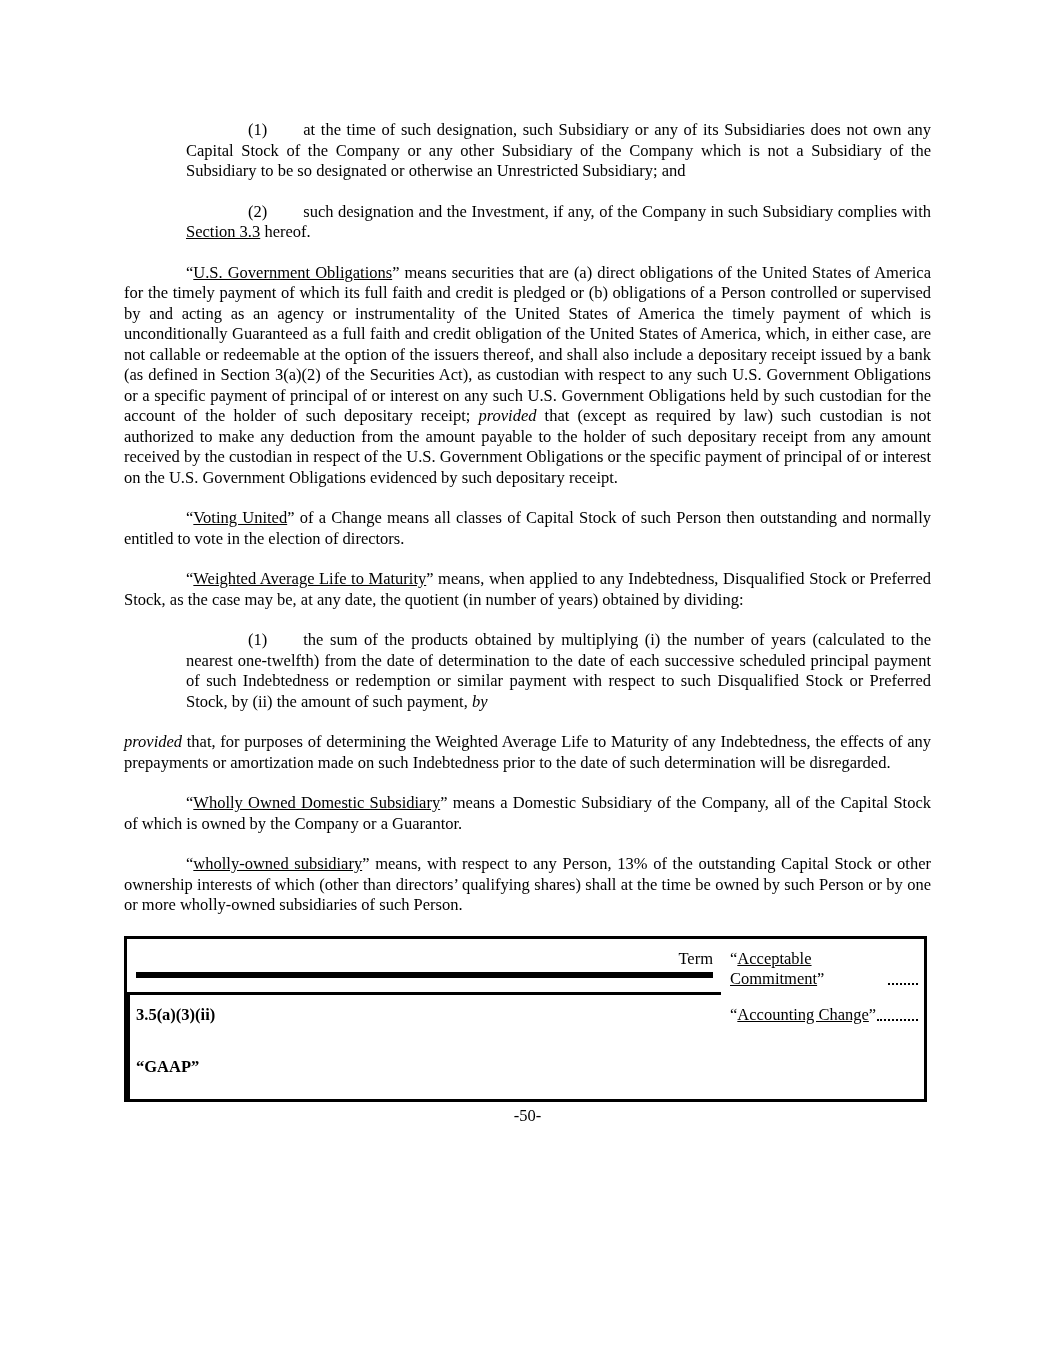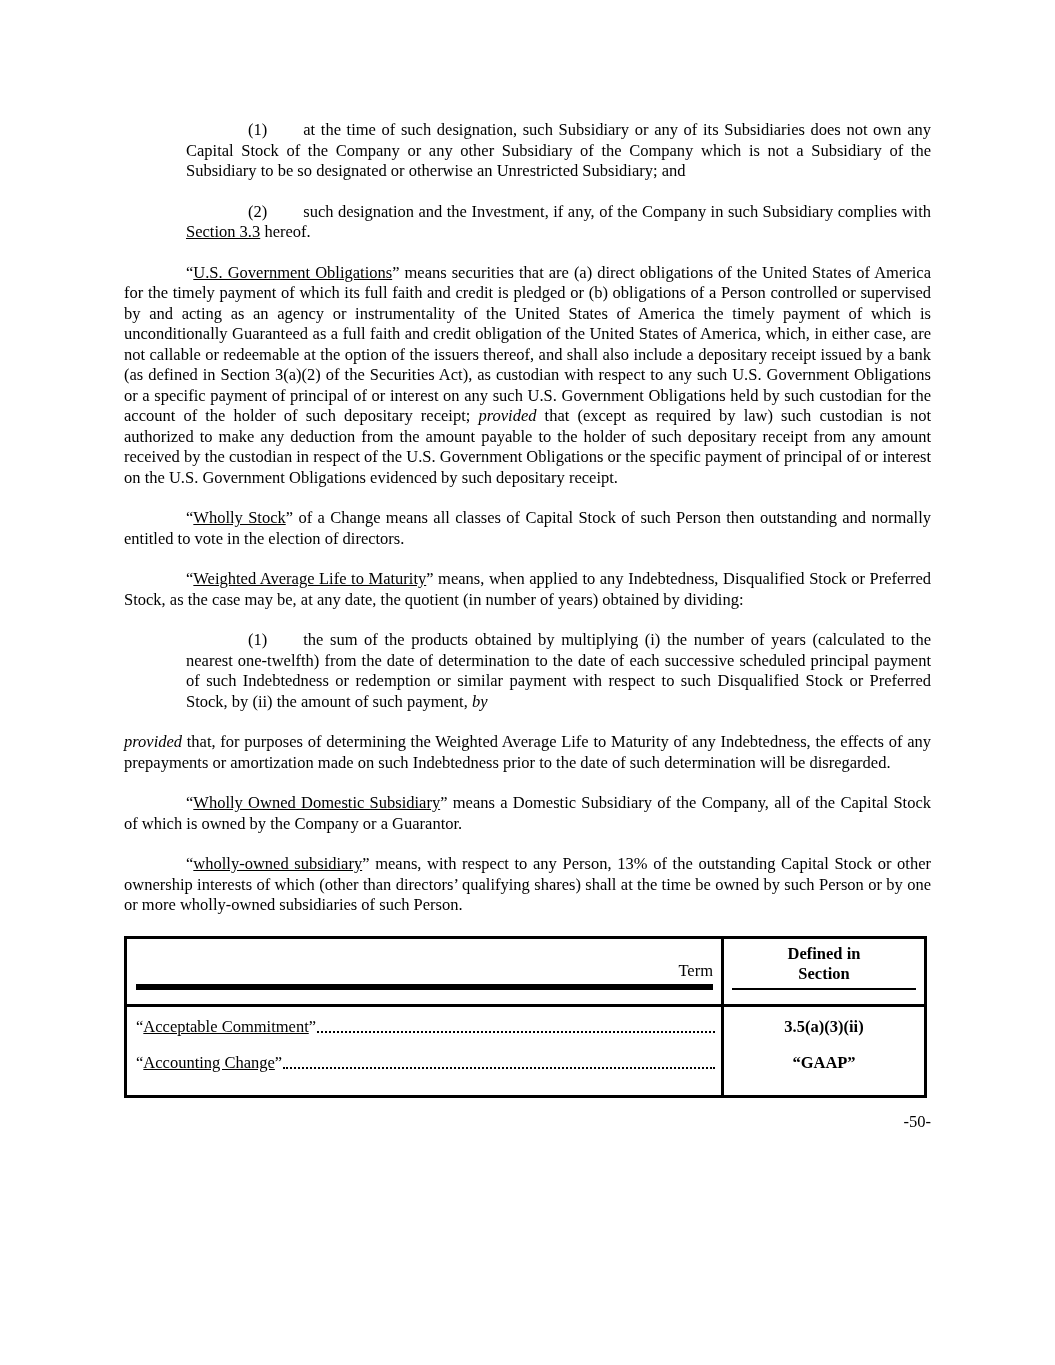--- a/index.html
+++ b/index.html
@@ -52,61 +52,55 @@
     line-height: 20px;
   }
   .td-term { display: flex; padding: 10px 4px 6px 9px; line-height: 20px; }
   .td-term .dots {
     flex: 1;
     align-self: flex-end;
     border-bottom: 2.5px dotted #000;
     margin: 0 2px 4px 1px;
     min-width: 30px;
   }
-  .td-sec { text-align: center; font-weight: bold; padding: 10px 6px 6px 6px; line-height: 20px; }
+  .td-sec { text-align: left; font-weight: bold; padding: 10px 6px 6px 6px; line-height: 20px; }
   .row-last-l { padding-bottom: 22px; }
   .row-last-r { padding-bottom: 22px; }
 
-  .page-number { text-align: right; margin-top: 14px; line-height: 20px; }
+  .page-number { text-align: center; margin-top: 4px; line-height: 20px; }
 </style>
 </head>
 <body>
 
 <div class="sheet">
 
   <p class="block clause"><span class="num">(1)</span><span><span>at the time of such designation, such Subsidiary or any of its Subsidiaries does not own any Capital Stock of the Company or any other Subsidiary of the Company which is not a Subsidiary of the Subsidiary to be so designated or otherwise an Unrestricted Subsidiary; and</span></span></p>
 
   <p class="block clause"><span class="num">(2)</span><span><span>such designation and the Investment, if any, of the Company in such Subsidiary complies with </span><span class="seg-u">Section 3.3</span><span> hereof.</span></span></p>
 
   <p class="block indent"><span>“</span><span class="seg-u">U.S. Government Obligations</span><span>” means securities that are (a) direct obligations of the United States of America for the timely payment of which its full faith and credit is pledged or (b) obligations of a Person controlled or supervised by and acting as an agency or instrumentality of the United States of America the timely payment of which is unconditionally Guaranteed as a full faith and credit obligation of the United States of America, which, in either case, are not callable or redeemable at the option of the issuers thereof, and shall also include a depositary receipt issued by a bank (as defined in Section 3(a)(2) of the Securities Act), as custodian with respect to any such U.S. Government Obligations or a specific payment of principal of or interest on any such U.S. Government Obligations held by such custodian for the account of the holder of such depositary receipt; </span><span class="seg-i">provided</span><span> that (except as required by law) such custodian is not authorized to make any deduction from the amount payable to the holder of such depositary receipt from any amount received by the custodian in respect of the U.S. Government Obligations or the specific payment of principal of or interest on the U.S. Government Obligations evidenced by such depositary receipt.</span></p>
 
-  <p class="block indent"><span>“</span><span class="seg-u">Wholly Stock</span><span>” of a Change means all classes of Capital Stock of such Person then outstanding and normally entitled to vote in the election of directors.</span></p>
+  <p class="block indent"><span>“</span><span class="seg-u">Voting United</span><span>” of a Change means all classes of Capital Stock of such Person then outstanding and normally entitled to vote in the election of directors.</span></p>
 
   <p class="block indent"><span>“</span><span class="seg-u">Weighted Average Life to Maturity</span><span>” means, when applied to any Indebtedness, Disqualified Stock or Preferred Stock, as the case may be, at any date, the quotient (in number of years) obtained by dividing:</span></p>
 
   <p class="block clause"><span class="num">(1)</span><span><span>the sum of the products obtained by multiplying (i) the number of years (calculated to the nearest one-twelfth) from the date of determination to the date of each successive scheduled principal payment of such Indebtedness or redemption or similar payment with respect to such Disqualified Stock or Preferred Stock, by (ii) the amount of such payment, </span><span class="seg-i">by</span></span></p>
 
 
   <p class="block flush"><span class="seg-i">provided</span><span> that, for purposes of determining the Weighted Average Life to Maturity of any Indebtedness, the effects of any prepayments or amortization made on such Indebtedness prior to the date of such determination will be disregarded.</span></p>
 
   <p class="block indent"><span>“</span><span class="seg-u">Wholly Owned Domestic Subsidiary</span><span>” means a Domestic Subsidiary of the Company, all of the Capital Stock of which is owned by  the Company or a Guarantor.</span></p>
 
   <p class="block indent"><span>“</span><span class="seg-u">wholly-owned subsidiary</span><span>” means, with respect to any Person, 13% of the outstanding Capital Stock or other ownership interests of which (other than directors’ qualifying shares) shall at the time be owned by such Person or by one or more wholly-owned subsidiaries of such Person.</span></p>
 
 
   <div class="def-table">
 
     <div class="cell th th-left">
       <div class="rule"><span>Term</span></div>
-    </div>
-    <div class="cell th col-r th-right">
-      <div class="rule">
-        <div>Defined in</div>
-        <div>Section</div>
-      </div>
     </div>
 
     <div class="cell td-term">
         <span><span>“</span><span class="seg-u">Acceptable Commitment</span><span>”</span></span>
         <span class="dots"></span>
       </div>
     <div class="cell col-r td-sec"><span>3.5(a)(3)(ii)</span></div>
 
     <div class="cell td-term row-last-l">
         <span><span>“</span><span class="seg-u">Accounting Change</span><span>”</span></span>

